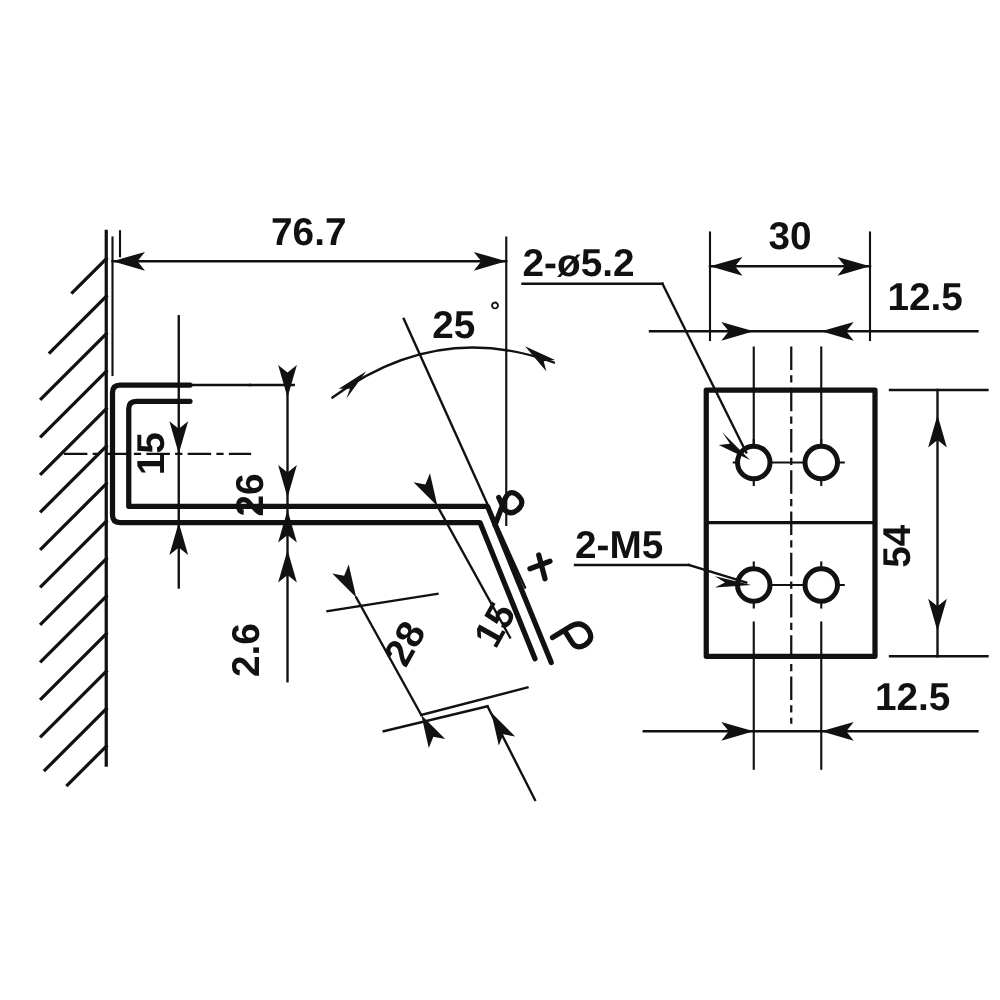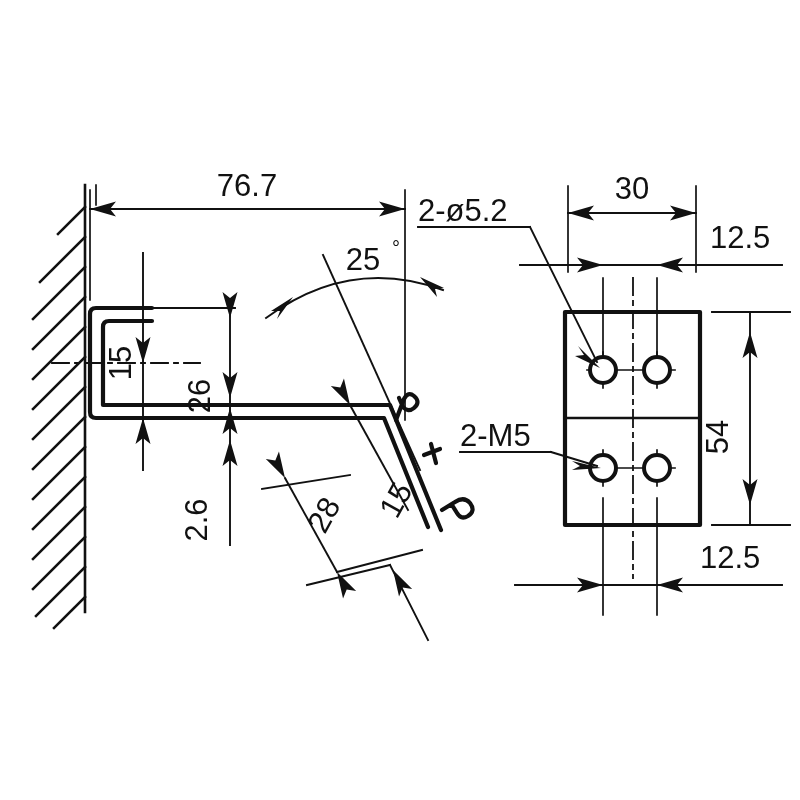--- a/index.html
+++ b/index.html
@@ -12,20 +12,21 @@
     width: 800px;
     height: 800px;
     overflow: hidden;
     font-family: "Liberation Sans", sans-serif;
   }
   #drawing-root {
     position: relative;
     width: 800px;
     height: 800px;
     background: #ffffff;
+    font-weight: bold;
   }
   svg#drawing {
     display: block;
     width: 800px;
     height: 800px;
     background: #ffffff;
   }
   .ln {
     stroke: #111111;
     fill: none;

